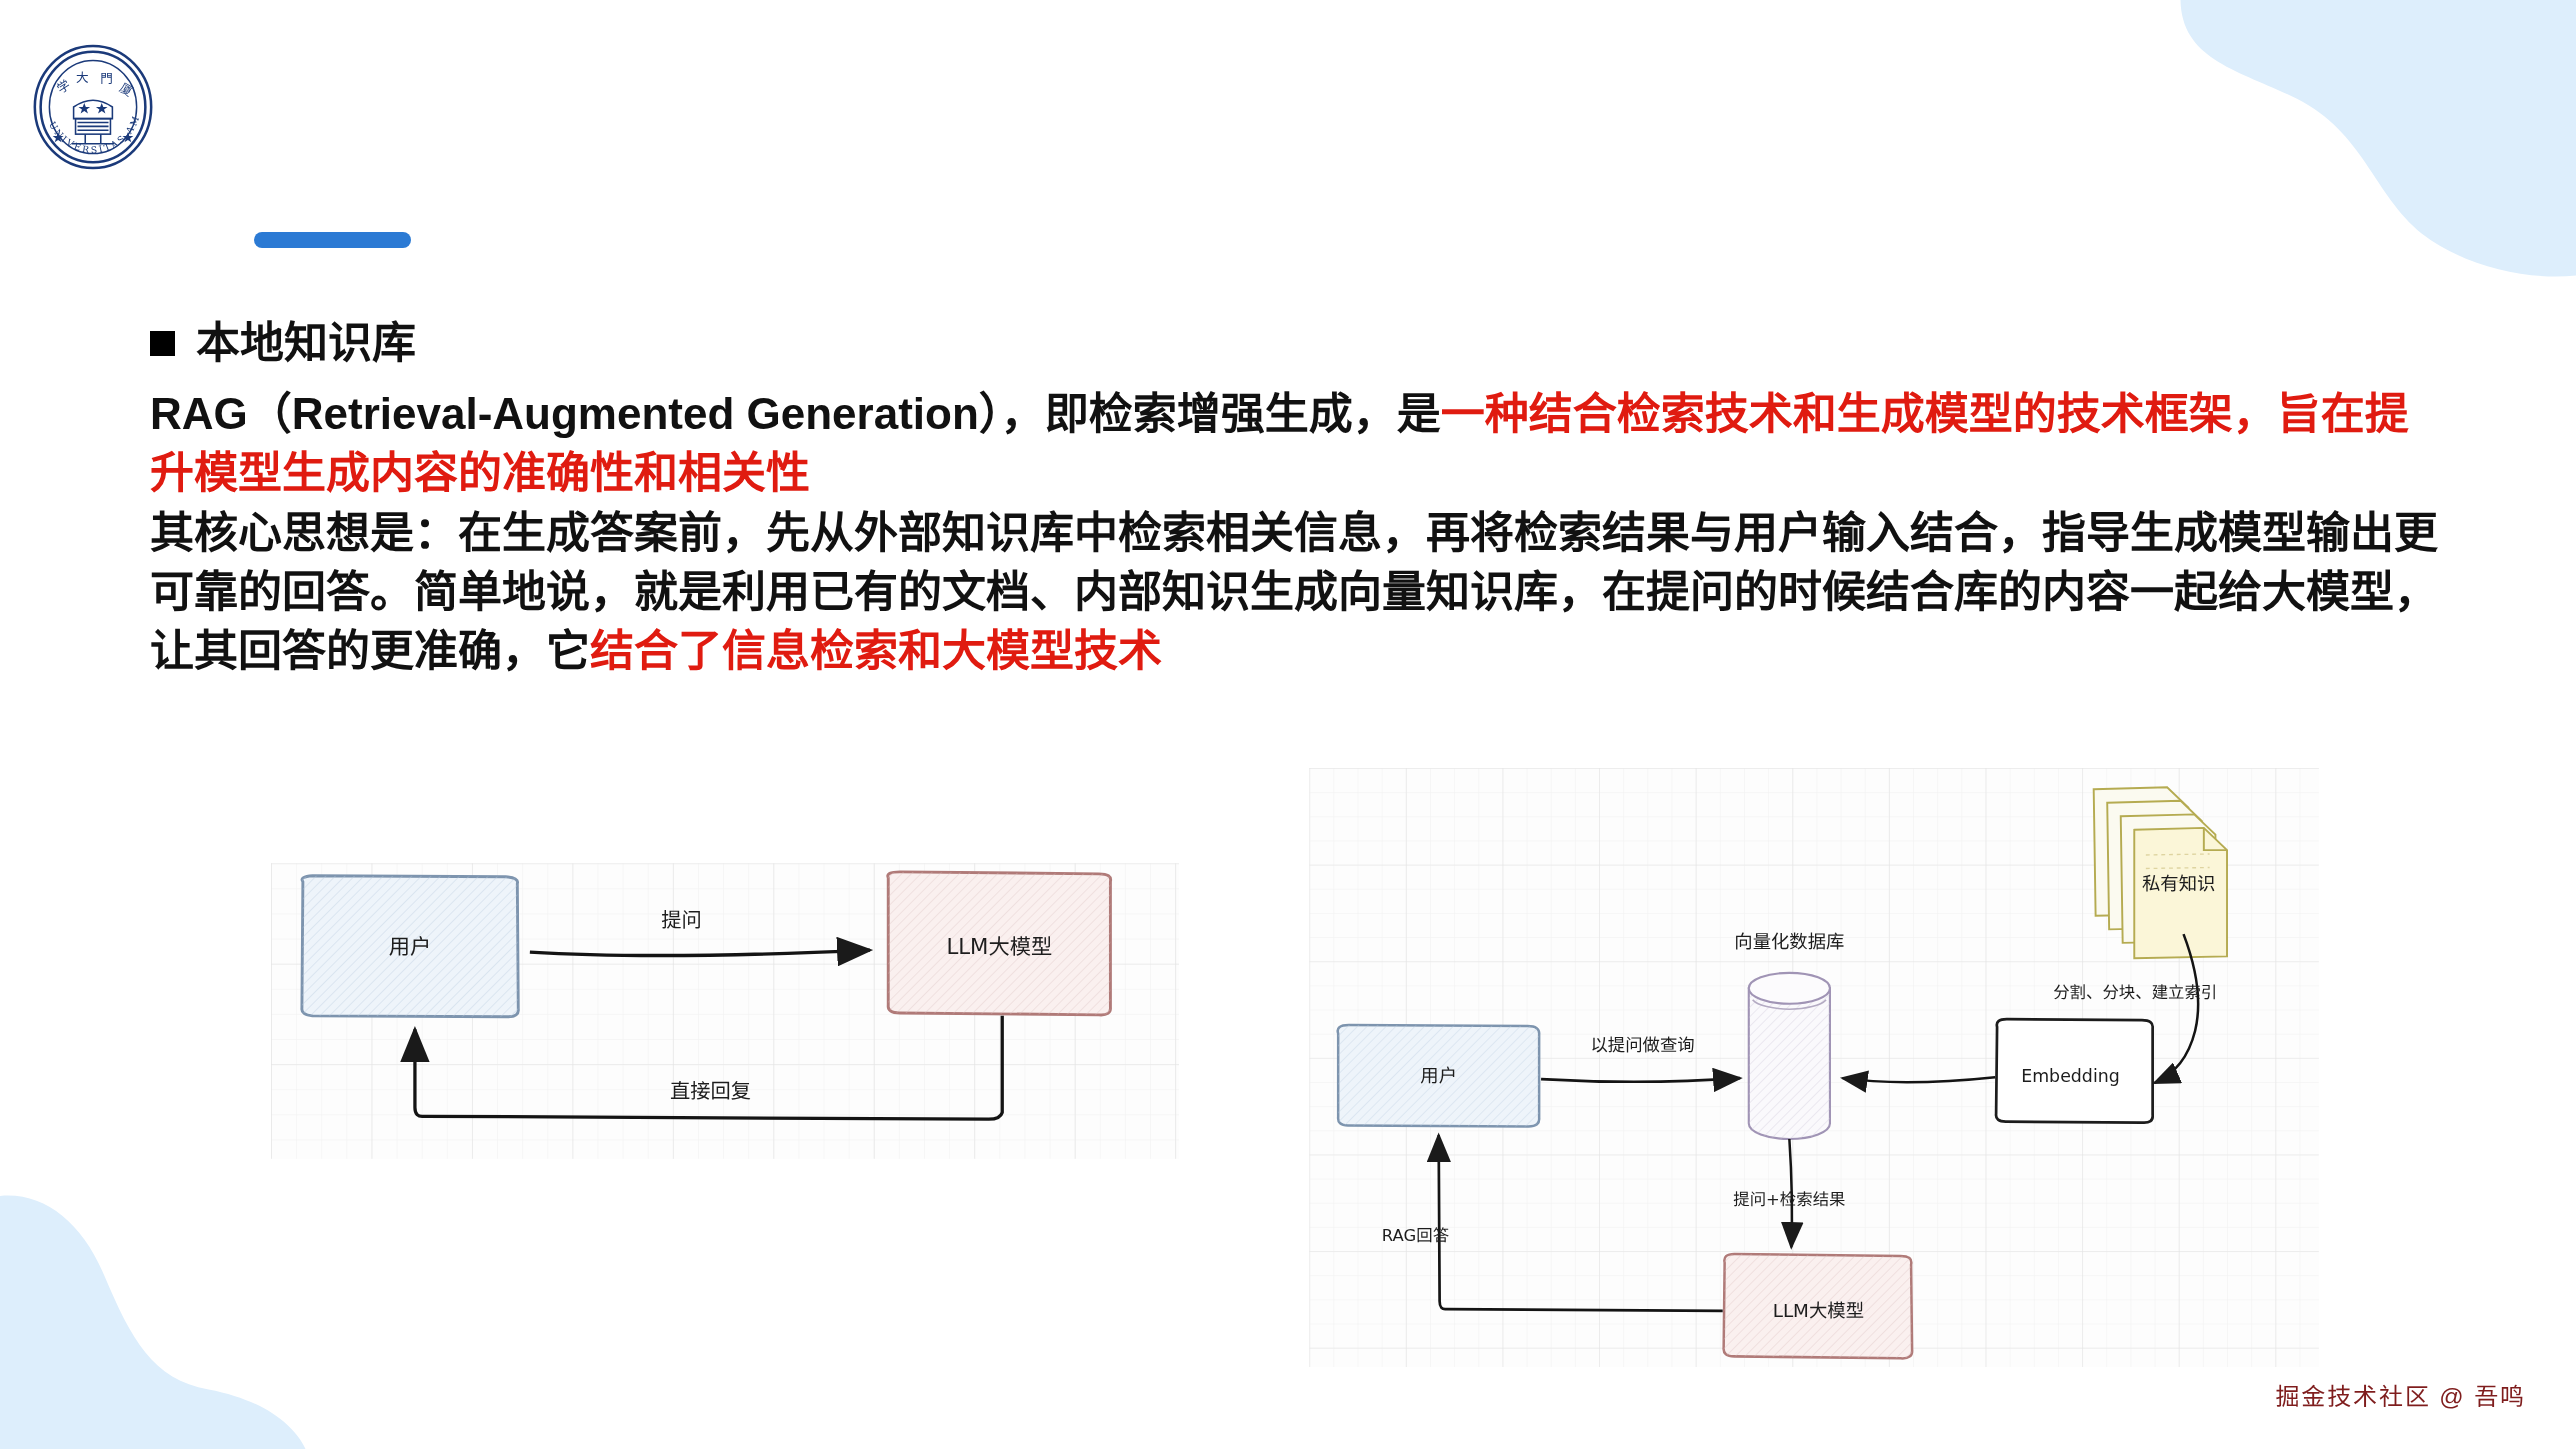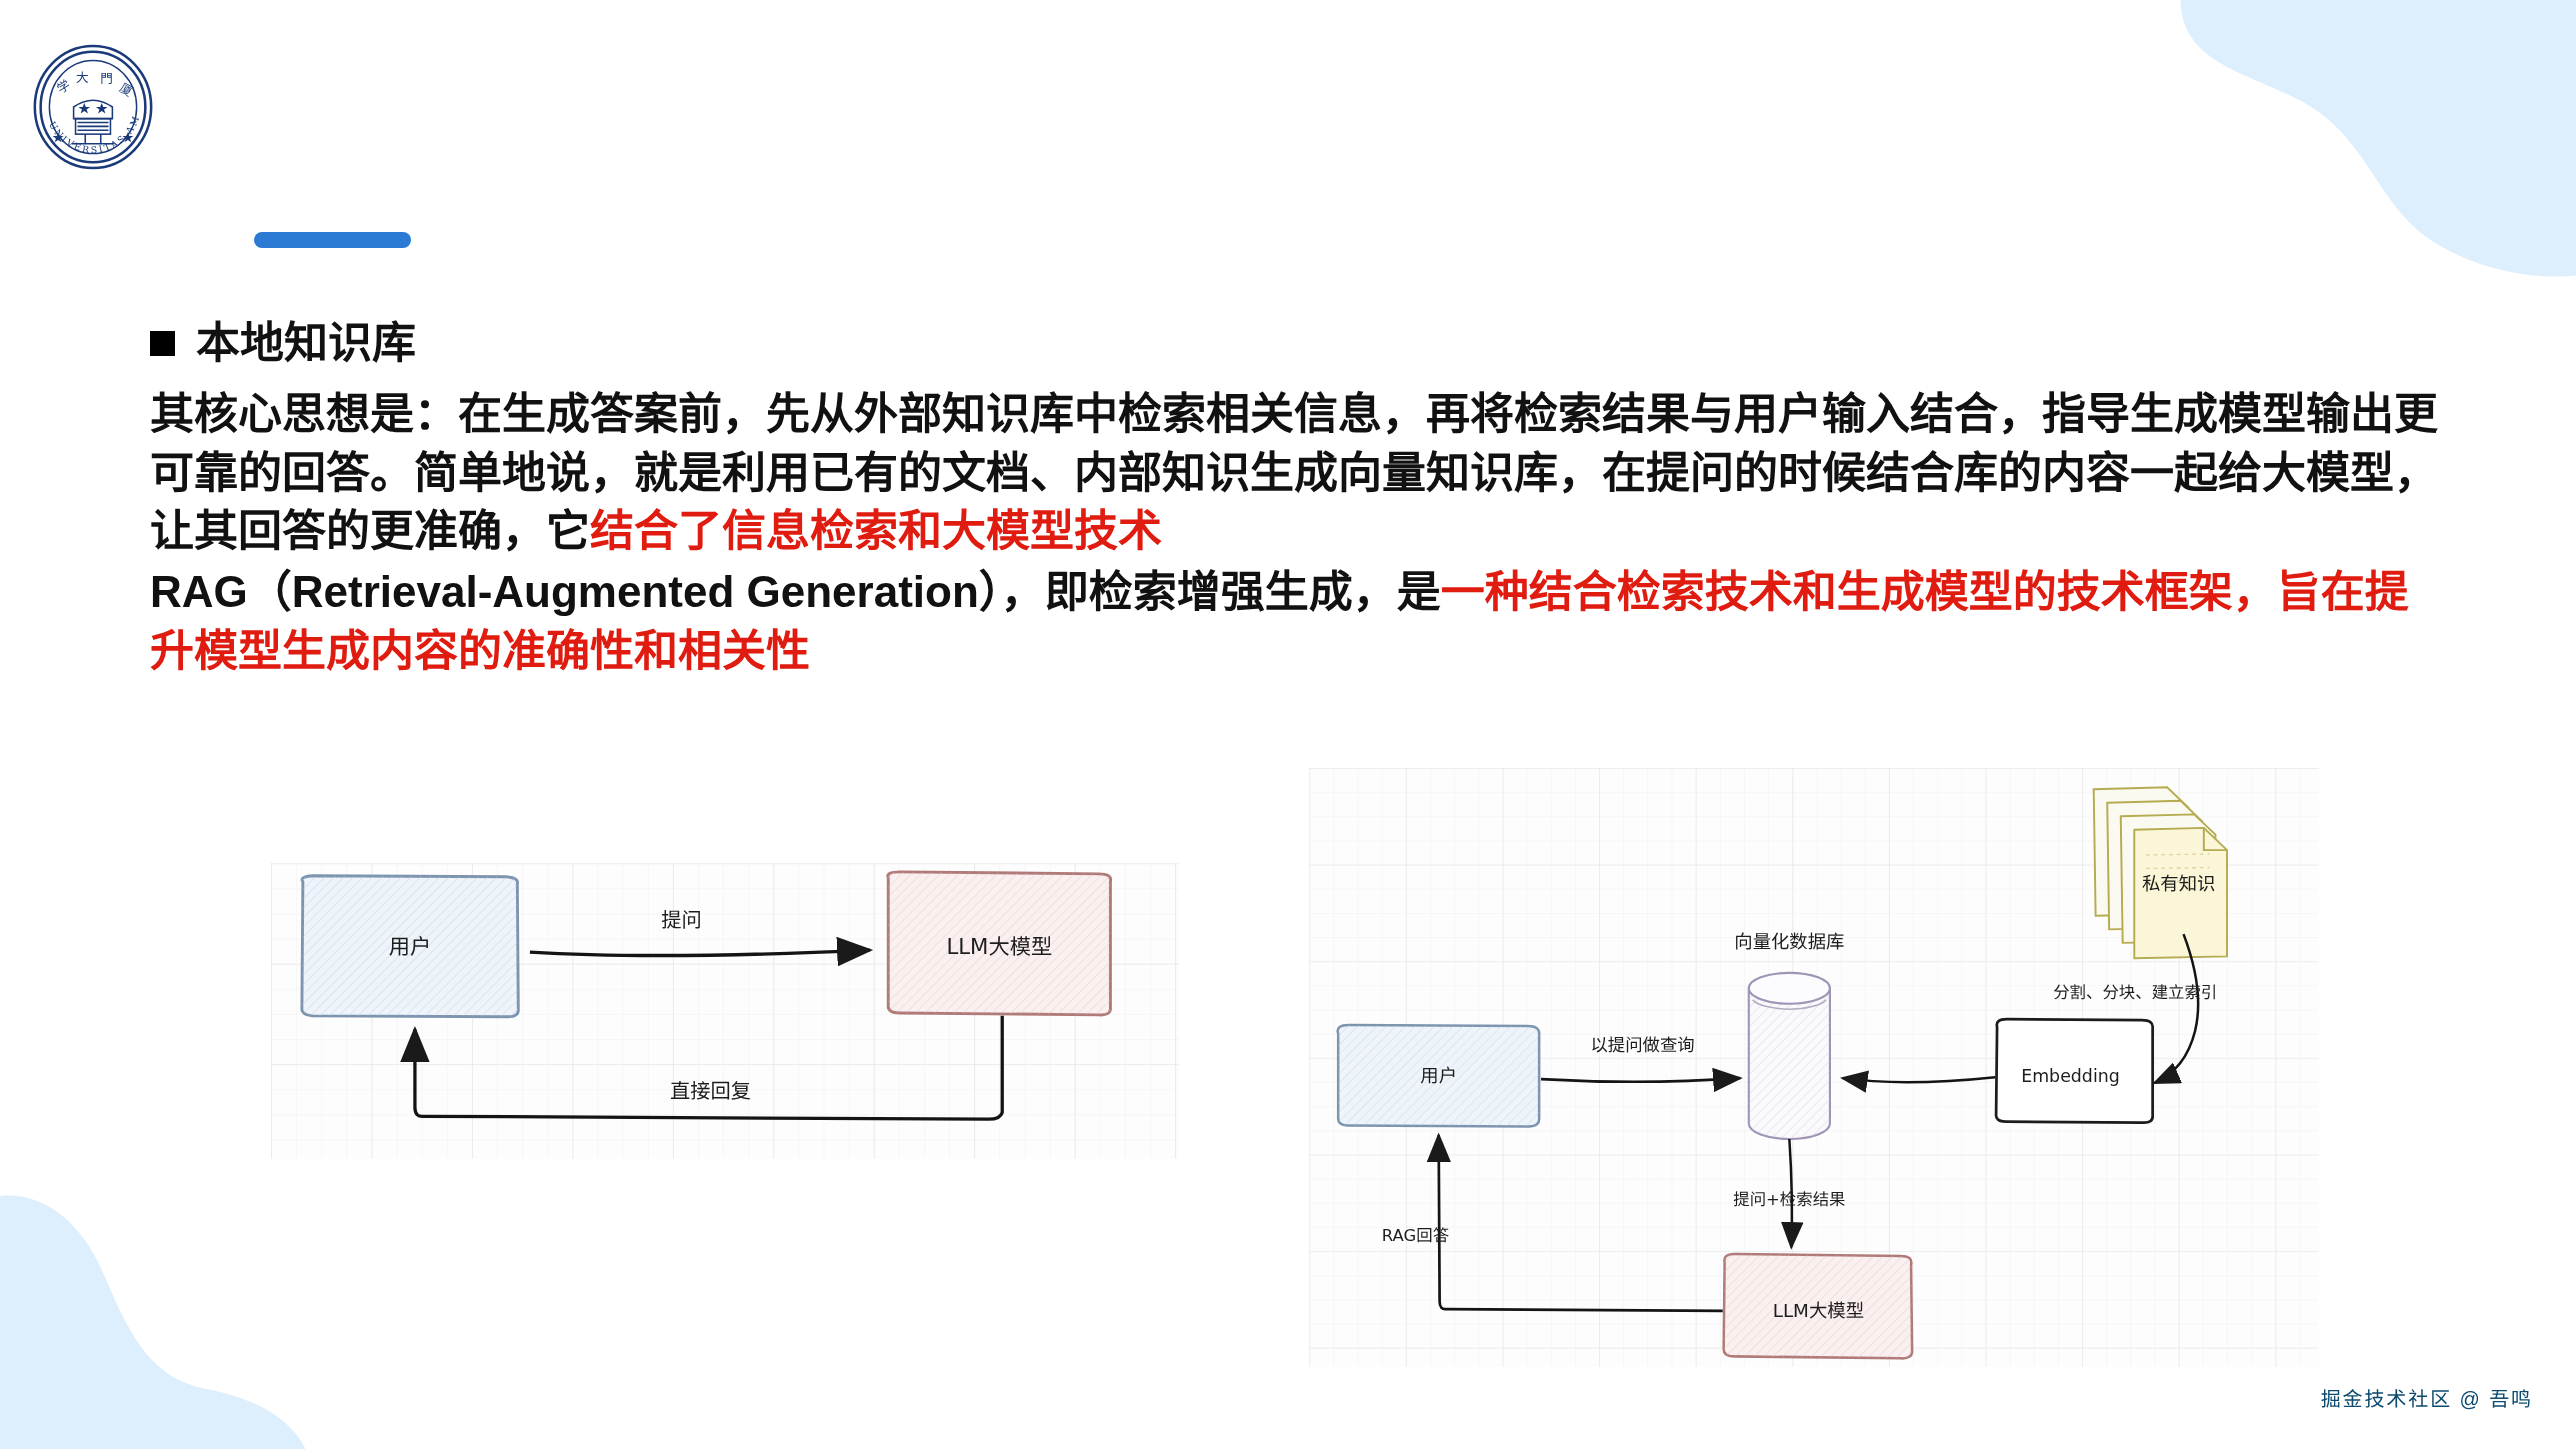--- a/index.html
+++ b/index.html
@@ -50,22 +50,22 @@
 
   
   .panel{
     position:absolute;background:#fdfdfd;overflow:hidden;
   }
   .panel-left{left:271px;top:863px;width:908px;height:296px;background:transparent;}
   .panel-right{left:1309px;top:768px;width:1010px;height:599px;}
 
   
   .watermark{
-    position:absolute;right:43px;bottom:37px;
-    font-size:20px;color:#0c4a6e;letter-spacing:1.9px;
+    position:absolute;right:50px;bottom:37px;
+    font-size:24px;color:#7f1d1d;letter-spacing:1.9px;
     font-family:"Liberation Sans","DejaVu Sans",sans-serif;
     white-space:nowrap;
   }
 </style>
 </head>
 <body>
 
 <div class="slide">
 
   <div class="blob blob-tr">
@@ -119,23 +119,23 @@
 
   <div class="title-rule"></div>
 
   <div class="body-copy">
 
     <div class="bullet-line">
       <span class="bullet-mark"></span>
       <span>本地知识库</span>
     </div>
 
+    <p class="para"><span>RAG（Retrieval-Augmented Generation），即检索增强生成，是</span><span class="hl">一种结合检索技术和生成模型的技术框架，旨在提升模型生成内容的准确性和相关性</span></p>
+
     <p class="para"><span>其核心思想是：在生成答案前，先从外部知识库中检索相关信息，再将检索结果与用户输入结合，指导生成模型输出更可靠的回答。简单地说，就是利用已有的文档、内部知识生成向量知识库，在提问的时候结合库的内容一起给大模型，让其回答的更准确，它</span><span class="hl">结合了信息检索和大模型技术</span></p>
-
-    <p class="para"><span>RAG（Retrieval-Augmented Generation），即检索增强生成，是</span><span class="hl">一种结合检索技术和生成模型的技术框架，旨在提升模型生成内容的准确性和相关性</span></p>
   </div>
 
   <div class="panel panel-left">
     <svg width="908" height="296" viewBox="0 0 940 306">
       <defs>
         <pattern id="gridS" width="26" height="26" patternUnits="userSpaceOnUse">
           <path d="M26 0 L0 0 0 26" fill="none" stroke="#efefef" stroke-width="1"></path>
         </pattern>
         <pattern id="gridL" width="104" height="104" patternUnits="userSpaceOnUse">
           <path d="M104 0 L0 0 0 104" fill="none" stroke="#e2e2e2" stroke-width="1.2"></path>

